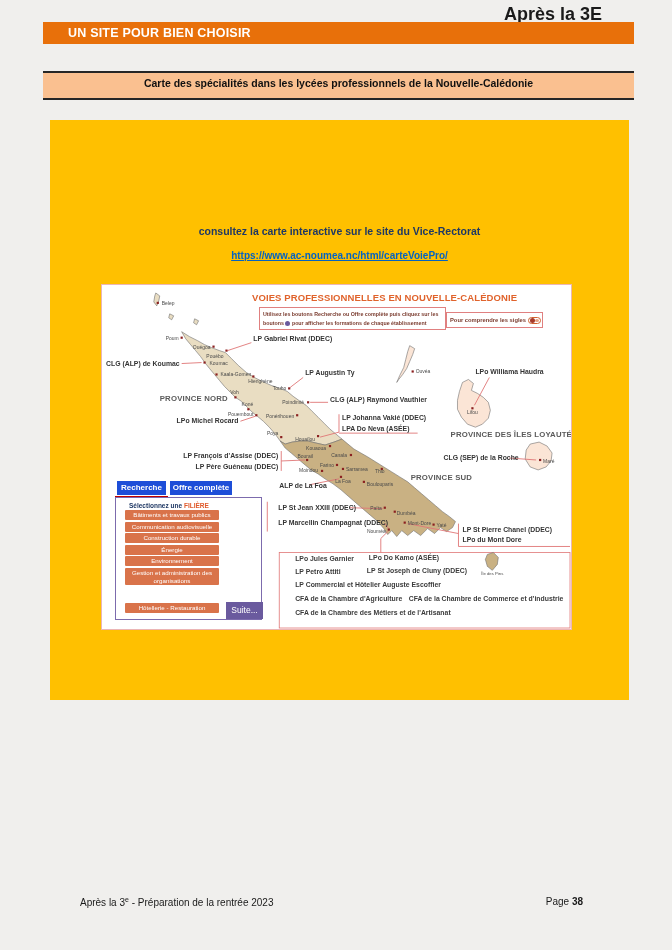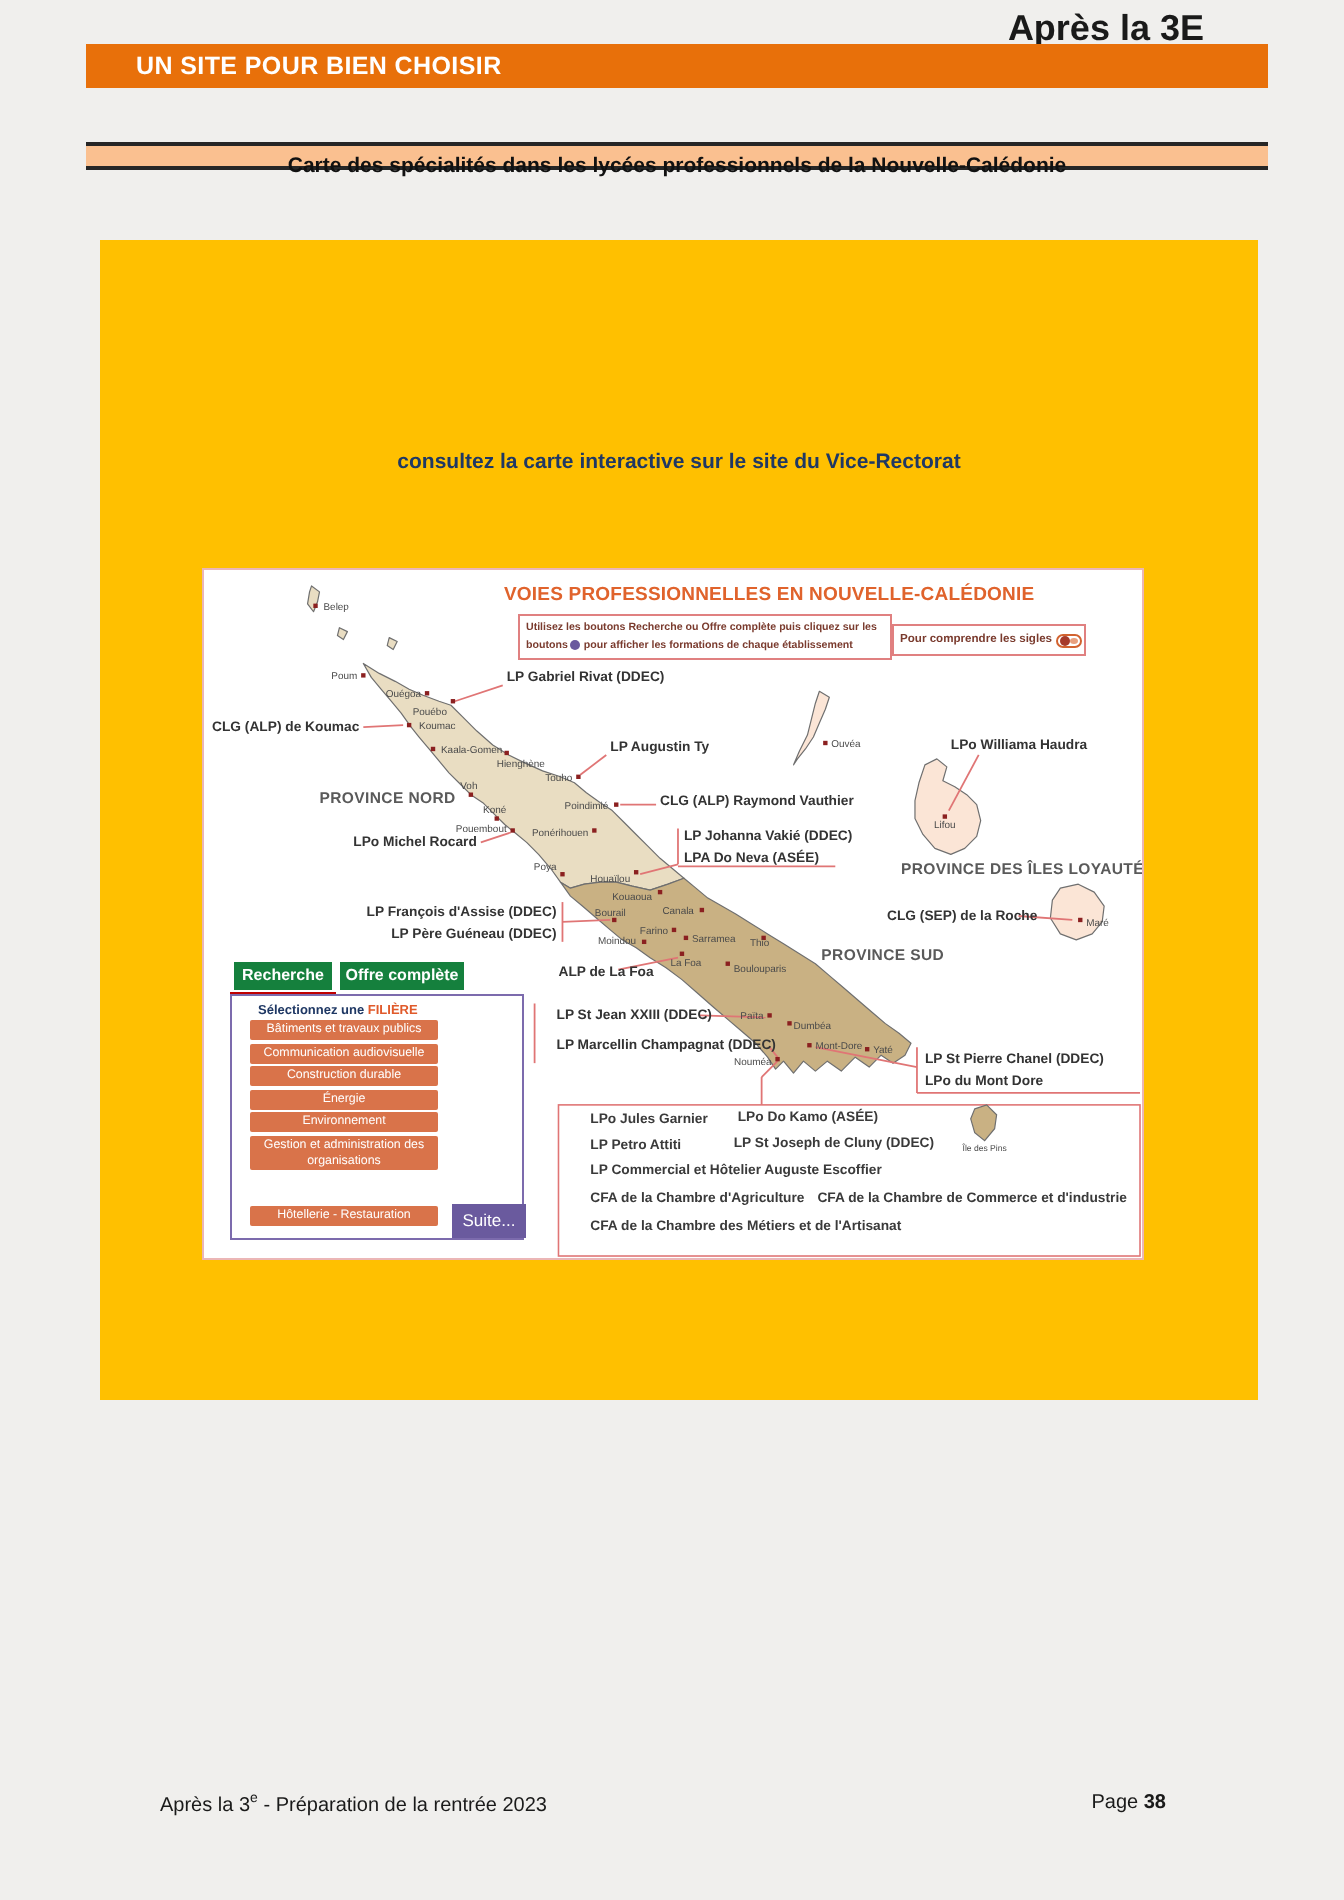--- a/index.html
+++ b/index.html
@@ -14,21 +14,21 @@
 
   .corner-note { top:4px; right:70px; font-size:18px; font-weight:600; color:#1a1a1a; }
 
   .header-bar {
     left:43px; top:22px; width:591px; height:22px;
     background:#E8700A; color:#fff; font-weight:bold; font-size:12.5px;
     line-height:22px; padding-left:25px; letter-spacing:0.2px;
   }
 
   .section-band {
-    left:43px; top:71px; width:591px; height:14px;
+    left:43px; top:71px; width:591px; height:29px;
     background:#FAC090;
     border-top:2px solid #262626; border-bottom:2px solid #262626;
     text-align:center; font-weight:bold; font-size:10.5px; line-height:20px; color:#111;
   }
 
   .yellow-panel { left:50px; top:120px; width:579px; height:580px; background:#FFC000; }
 
   .intro-line { left:0; width:100%; text-align:center; font-weight:bold; font-size:10.5px; color:#1F3864; }
   .intro-line1 { top:78px; }
   .intro-line2 { top:105px; }
@@ -61,21 +61,21 @@
     left:344px; top:27px; width:97px; height:16px;
     border:1px solid #E08080; background:#fff;
     display:flex; align-items:center; padding:0 3px; gap:2px;
     font-size:5.8px; font-weight:bold; color:#7A3B2E; white-space:nowrap;
   }
   .sigles-toggle { width:13px; height:7px; border:1px solid #D2622F; border-radius:4px; position:relative; display:inline-block; flex:none; }
   .sigles-toggle::before { content:''; position:absolute; left:0.5px; top:0.5px; width:5px; height:5px; border-radius:50%; background:#A63A2A; }
   .sigles-toggle::after  { content:''; position:absolute; right:1px; top:1.5px; width:4px; height:3px; border-radius:50%; background:#E8A07E; }
 
   .purple-btn {
-    background:#15803d; color:#fff; font-weight:600; text-align:center;
+    background:#1d4ed8; color:#fff; font-weight:600; text-align:center;
     font-size:8px; height:14px; line-height:14px;
   }
   .btn-search { left:15px; top:196px; width:49px; }
   .btn-offer  { left:68px; top:196px; width:62px; }
   .search-underline { left:13px; top:211px; width:53px; height:0; border-top:1.5px solid #C00000; }
 
   .filter-panel {
     left:13px; top:212px; width:147px; height:123px;
     border:1px solid #7C6BAD; background:#fff; position:absolute;
   }
@@ -103,20 +103,23 @@
 <body>
 
 <div class="abs corner-note">Après la 3E</div>
 
 <div class="abs header-bar">UN SITE POUR BIEN CHOISIR</div>
 
 <div class="abs section-band">Carte des spécialités dans les lycées professionnels de la Nouvelle-Calédonie</div>
 
 <div class="abs yellow-panel">
   <div class="abs intro-line intro-line2">consultez la carte interactive sur le site du Vice-Rectorat</div>
+  <div class="abs intro-link">
+    <a href="#">https://www.ac-noumea.nc/html/carteVoiePro/</a>
+  </div>
 
   <div class="map-frame">
     <svg id="map-svg" width="469" height="344" viewBox="0 0 471 346" preserveAspectRatio="none">
         <path d="M80,47 L88,52 L96,56 L103,60 L110,63 L118,66 L124,68 L130,74 L137,81 L145,88 L153,93 L161,97 L170,101 L179,104 L186,107 L192,112 L199,117 L205,121 L211,127 L217,133 L223,139 L229,145 L235,150 L241,155 L233,158 L224,161 L215,159 L207,157 L199,157 L191,158 L184,160 L179,157 L174,150 L168,143 L162,137 L156,132 L151,128 L146,123 L140,117 L134,113 L129,108 L123,102 L118,96 L113,90 L108,84 L104,79 L99,72 L94,66 L89,60 L84,54 Z" fill="#E9DDC2" stroke="#6f6f6f" stroke-width="0.6" stroke-linejoin="round"></path>
         <path d="M241,155 L247,160 L253,165 L260,169 L267,173 L275,178 L283,183 L291,188 L299,193 L307,198 L314,204 L321,210 L328,216 L335,222 L342,228 L349,233 L355,238 L352,244 L346,248 L340,244 L334,250 L327,245 L320,252 L313,247 L307,252 L301,247 L296,253 L291,247 L287,251 L283,245 L277,238 L270,232 L263,226 L256,220 L248,213 L240,206 L232,200 L224,195 L217,190 L210,186 L204,181 L197,175 L190,169 L184,164 L179,157 L184,160 L191,158 L199,157 L207,157 L215,159 L224,161 L233,158 Z" fill="#C9B183" stroke="#6f6f6f" stroke-width="0.6" stroke-linejoin="round"></path>
         <path d="M54,8 L58,11 L57,16 L55,21 L52,17 L53,11 Z" fill="#E9DDC2" stroke="#6f6f6f" stroke-width="0.6" stroke-linejoin="round"></path>
         <path d="M68,29 L72,31 L70,35 L67,33 Z" fill="#E9DDC2" stroke="#6f6f6f" stroke-width="0.6" stroke-linejoin="round"></path>
         <path d="M93,34 L97,36 L95,40 L92,38 Z" fill="#E9DDC2" stroke="#6f6f6f" stroke-width="0.6" stroke-linejoin="round"></path>
         <path d="M309,61 L314,64 L312,70 L309,77 L306,84 L302,90 L298,95 L296,98 L299,91 L303,83 L305,75 L307,67 Z" fill="#FBE5D6" stroke="#6f6f6f" stroke-width="0.6" stroke-linejoin="round"></path>
         <path d="M362,98 L368,95 L373,99 L371,106 L377,109 L383,113 L388,118 L390,126 L388,134 L382,140 L375,143 L367,140 L361,133 L357,125 L357,116 L359,107 Z" fill="#FBE5D6" stroke="#6f6f6f" stroke-width="0.6" stroke-linejoin="round"></path>

